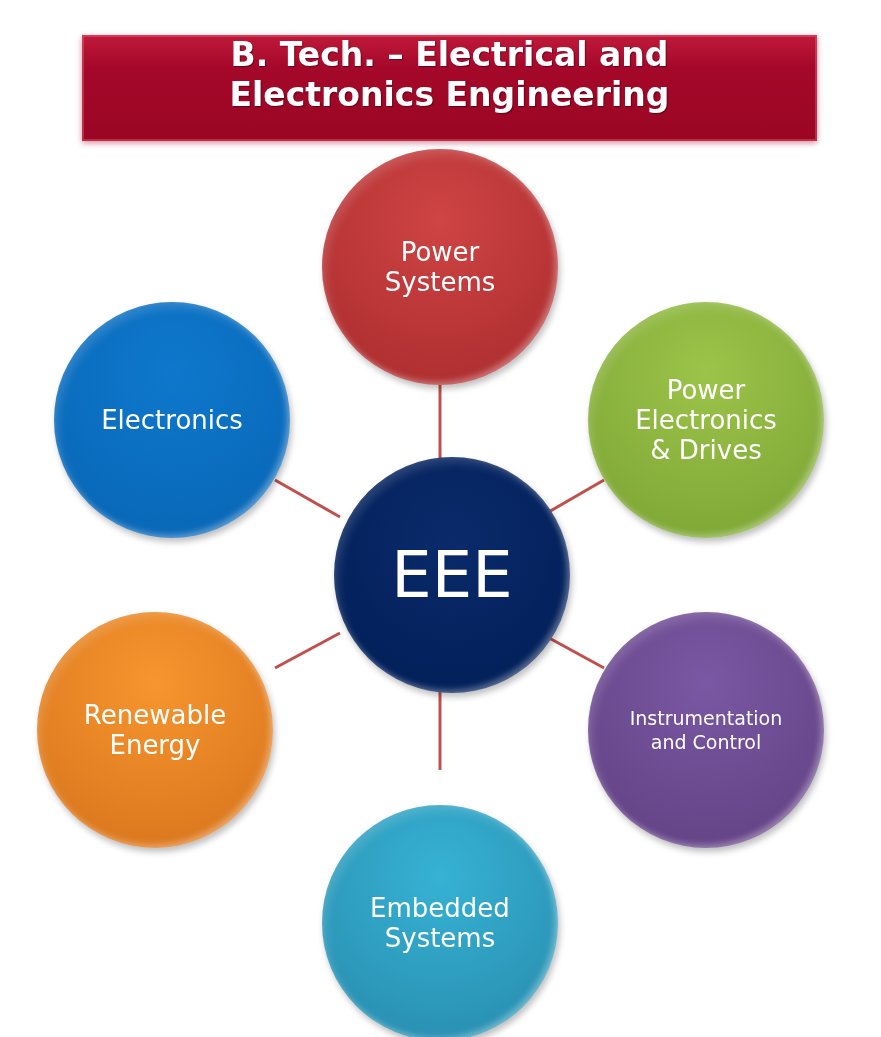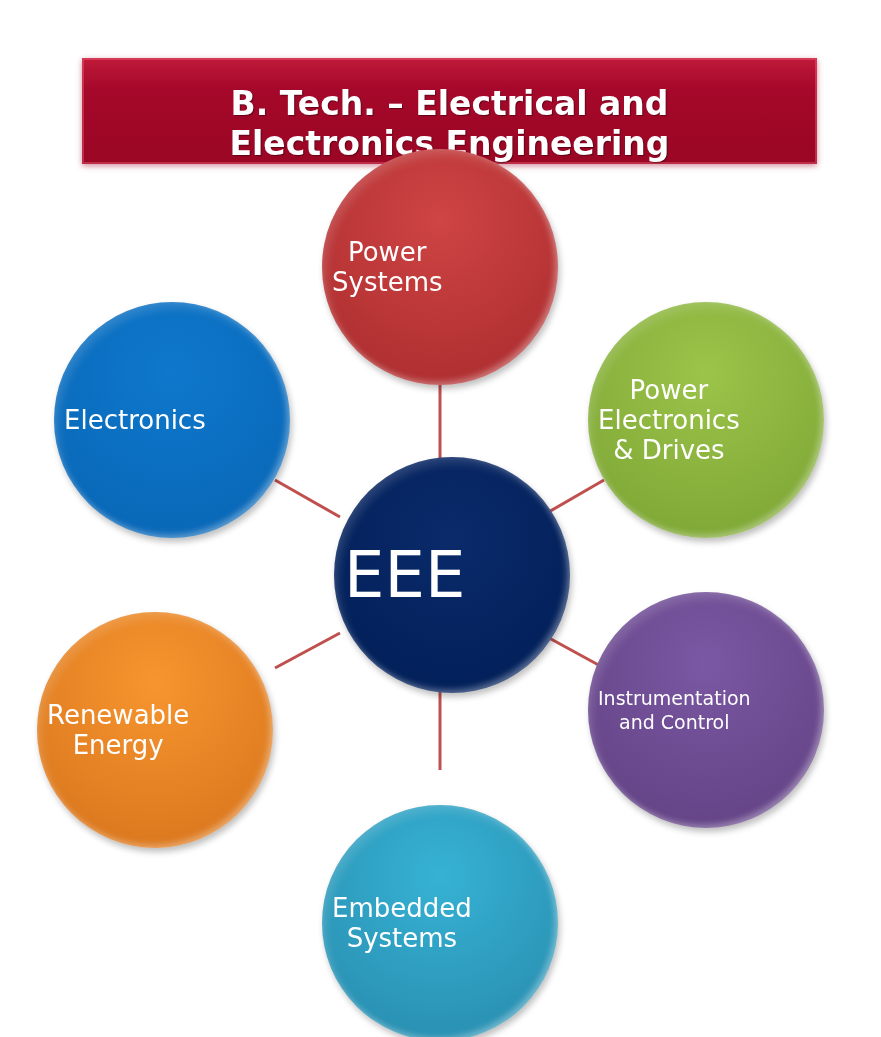--- a/index.html
+++ b/index.html
@@ -2,28 +2,28 @@
 <html><head>
 <meta charset="utf-8">
 <style>
   html, body { margin:0; padding:0; background:#ffffff; }
   body { width:881px; height:1037px; position:relative; overflow:hidden;
          font-family: "DejaVu Sans", "Liberation Sans", sans-serif; }
   .title-box {
     position:absolute; left:82px; top:35px; width:735px; height:106px;
     background: linear-gradient(#c01a3a 0%, #a5082a 30%, #9a0624 100%);
     box-shadow: 0 2px 6px rgba(160,0,40,0.45), inset 0 0 0 2px rgba(255,120,140,0.35);
-    display:flex; align-items:flex-end; justify-content:center; text-align:center;margin-top:23px;
+    display:flex; align-items:flex-start; justify-content:center; text-align:center;
   }
   .title-text { color:#fff; font-weight:bold; font-size:33px; line-height:40px;
                 text-shadow: 1px 1px 1px rgba(0,0,0,0.4); white-space:pre-line; }
   svg.links { position:absolute; left:0; top:0; }
   .node {
     position:absolute; width:236px; height:236px; border-radius:50%;
-    display:flex; align-items:center; justify-content:flex-start; text-align:center;
+    display:flex; align-items:center; justify-content:center; text-align:center;
     color:#fff; box-shadow: 2px 4px 6px rgba(0,0,0,0.25), inset -3px -3px 6px rgba(255,255,255,0.35), inset 4px 6px 10px rgba(255,255,255,0.15);
   }
   .node-label { font-size:26px; line-height:30px; white-space:pre-line; padding:0 10px; }
   .node-label.small { font-size:19px; line-height:24px; }
   .node-label.big { font-size:64px; line-height:70px; }
 </style>
 </head>
 <body>
 
 <div class="title-box">
@@ -44,21 +44,21 @@
 
 <div class="node" style="left:322px; top:149px; background:radial-gradient(circle at 50% 30%, #cf4444, #a82a2c);">
   <div class="node-label">Power
 Systems</div>
 </div>
 <div class="node" style="left:588px; top:302px; background:radial-gradient(circle at 50% 30%, #9cc44a, #79a232);">
   <div class="node-label">Power
 Electronics
 &amp; Drives</div>
 </div>
-<div class="node" style="left:588px; top:592px; background:radial-gradient(circle at 50% 30%, #7b58a3, #5f3f80);">
+<div class="node" style="left:588px; top:612px; background:radial-gradient(circle at 50% 30%, #7b58a3, #5f3f80);">
   <div class="node-label small">Instrumentation
 and Control</div>
 </div>
 <div class="node" style="left:322px; top:805px; background:radial-gradient(circle at 50% 30%, #36b2d4, #2789ab);">
   <div class="node-label">Embedded
 Systems</div>
 </div>
 <div class="node" style="left:37px; top:612px; background:radial-gradient(circle at 50% 30%, #f7952f, #d5721b);">
   <div class="node-label">Renewable
 Energy</div>

